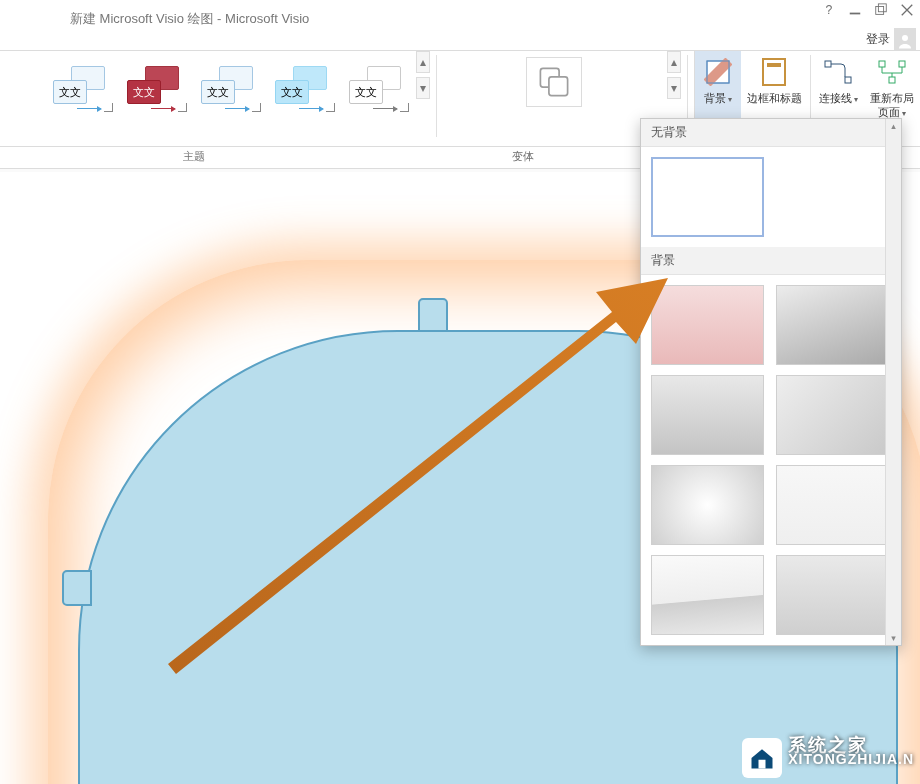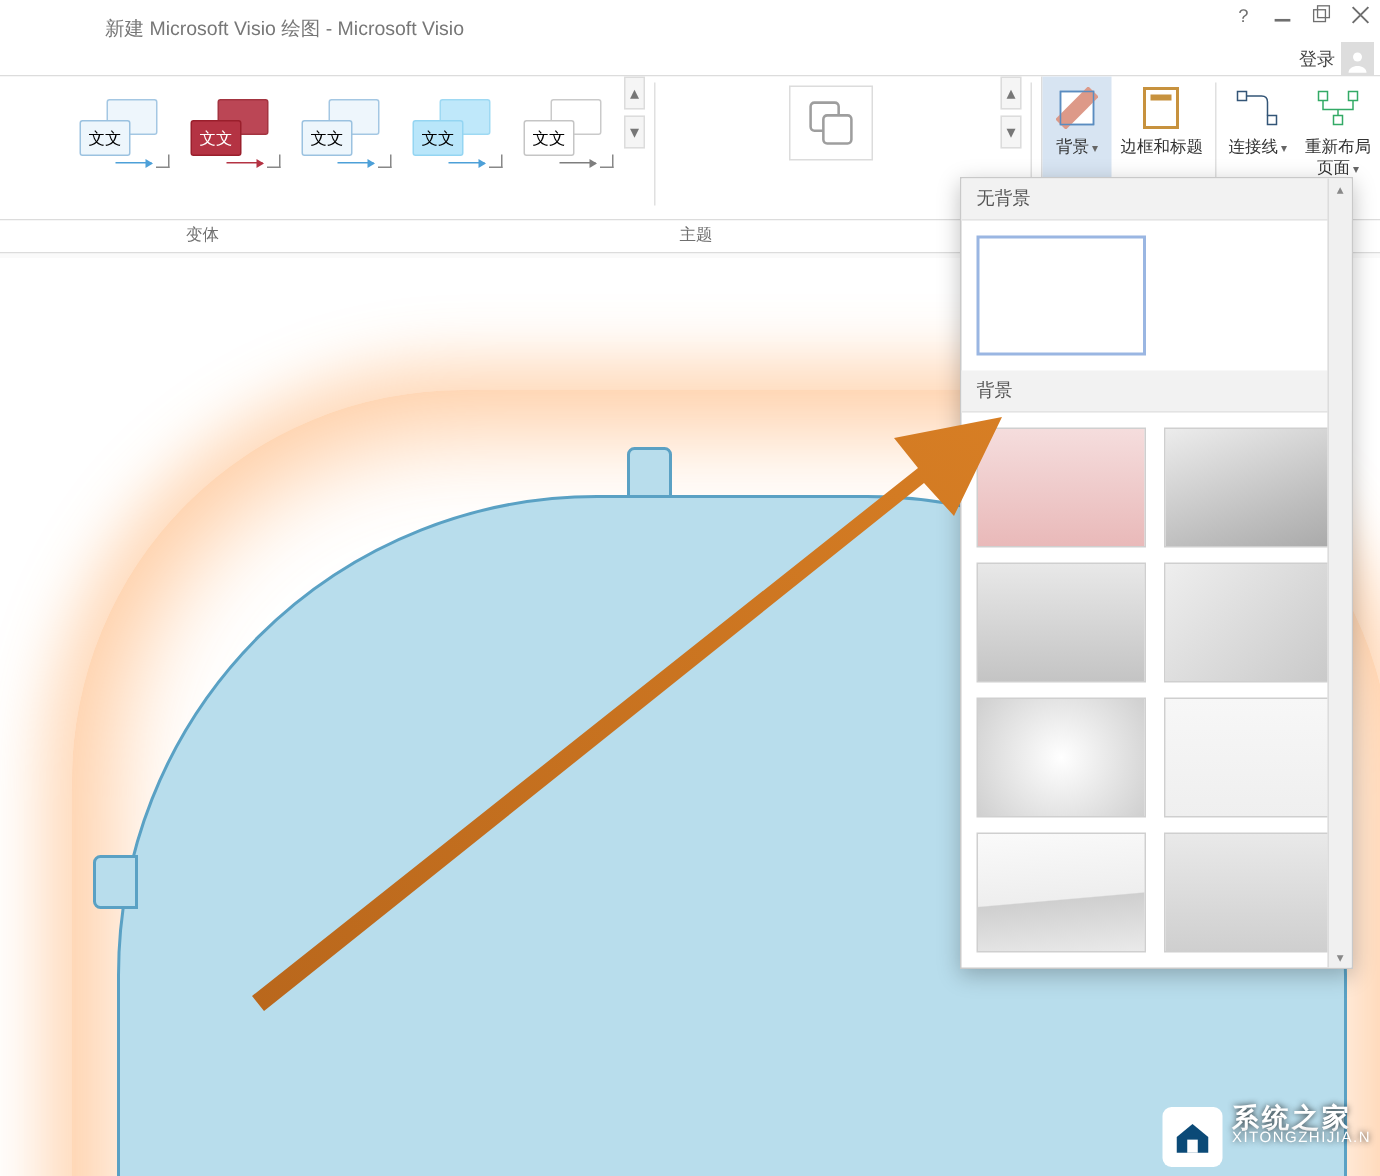--- a/index.html
+++ b/index.html
@@ -97,21 +97,21 @@
 
   
   .bigarrow{position:absolute;z-index:60;left:0;top:0;width:920px;height:784px;pointer-events:none;}
 
   
   .watermark{position:absolute;right:6px;bottom:6px;z-index:70;color:#fff;display:flex;align-items:flex-start;gap:6px;}
   .wm-logo{width:40px;height:40px;background:#fff;border-radius:6px;display:flex;align-items:center;justify-content:center;}
   .wm-logo svg{width:28px;height:28px;color:#0b4a77;}
   .wm-text{display:flex;flex-direction:column;line-height:14px;text-shadow:0 0 4px rgba(0,0,0,.8);}
   .wm-text .t1{font-size:18px;font-weight:bold;letter-spacing:2px;}
-  .wm-text .t2{font-size:10px;letter-spacing:1px;}
+  .wm-text .t2{font-size:14px;letter-spacing:1px;font-weight:bold;}
 </style>
 </head>
 <body>
 
 <div class="maxind">
     <span></span>
   </div>
 
 <div class="titlebar">
   <span>新建 Microsoft Visio 绘图 - Microsoft Visio</span>
@@ -240,22 +240,22 @@
             <rect x="12" y="18" width="6" height="6" fill="none" stroke="#3a6"></rect>
             <path d="M5 8 v6 h20 v-6 M15 14 v4" fill="none" stroke="#3a6"></path>
           </svg>
       </span>
       <span class="lbl"><span>重新布局</span><br><span>页面</span></span>
     </div>
   </div>
 </div>
 
 <div class="group-label-row">
+  <div class="grp-lbl" style="width:388px;">主题</div>
   <div class="grp-lbl" style="flex:1;">变体</div>
-  <div class="grp-lbl" style="width:388px;">主题</div>
   <div class="grp-lbl" style="width:262px;"></div>
 </div>
 
 <div class="ruler" id="ruler">
     <div class="r-tick" style="left: 10px; height: 8px;"></div>
     <div class="r-lab" style="left: 10px;">20</div>
     <div class="r-tick" style="left: 42.1053px; height: 8px;"></div>
     <div class="r-lab" style="left: 42.1053px;">25</div>
     <div class="r-tick" style="left: 74.2105px; height: 8px;"></div>
     <div class="r-lab" style="left: 74.2105px;">30</div>

